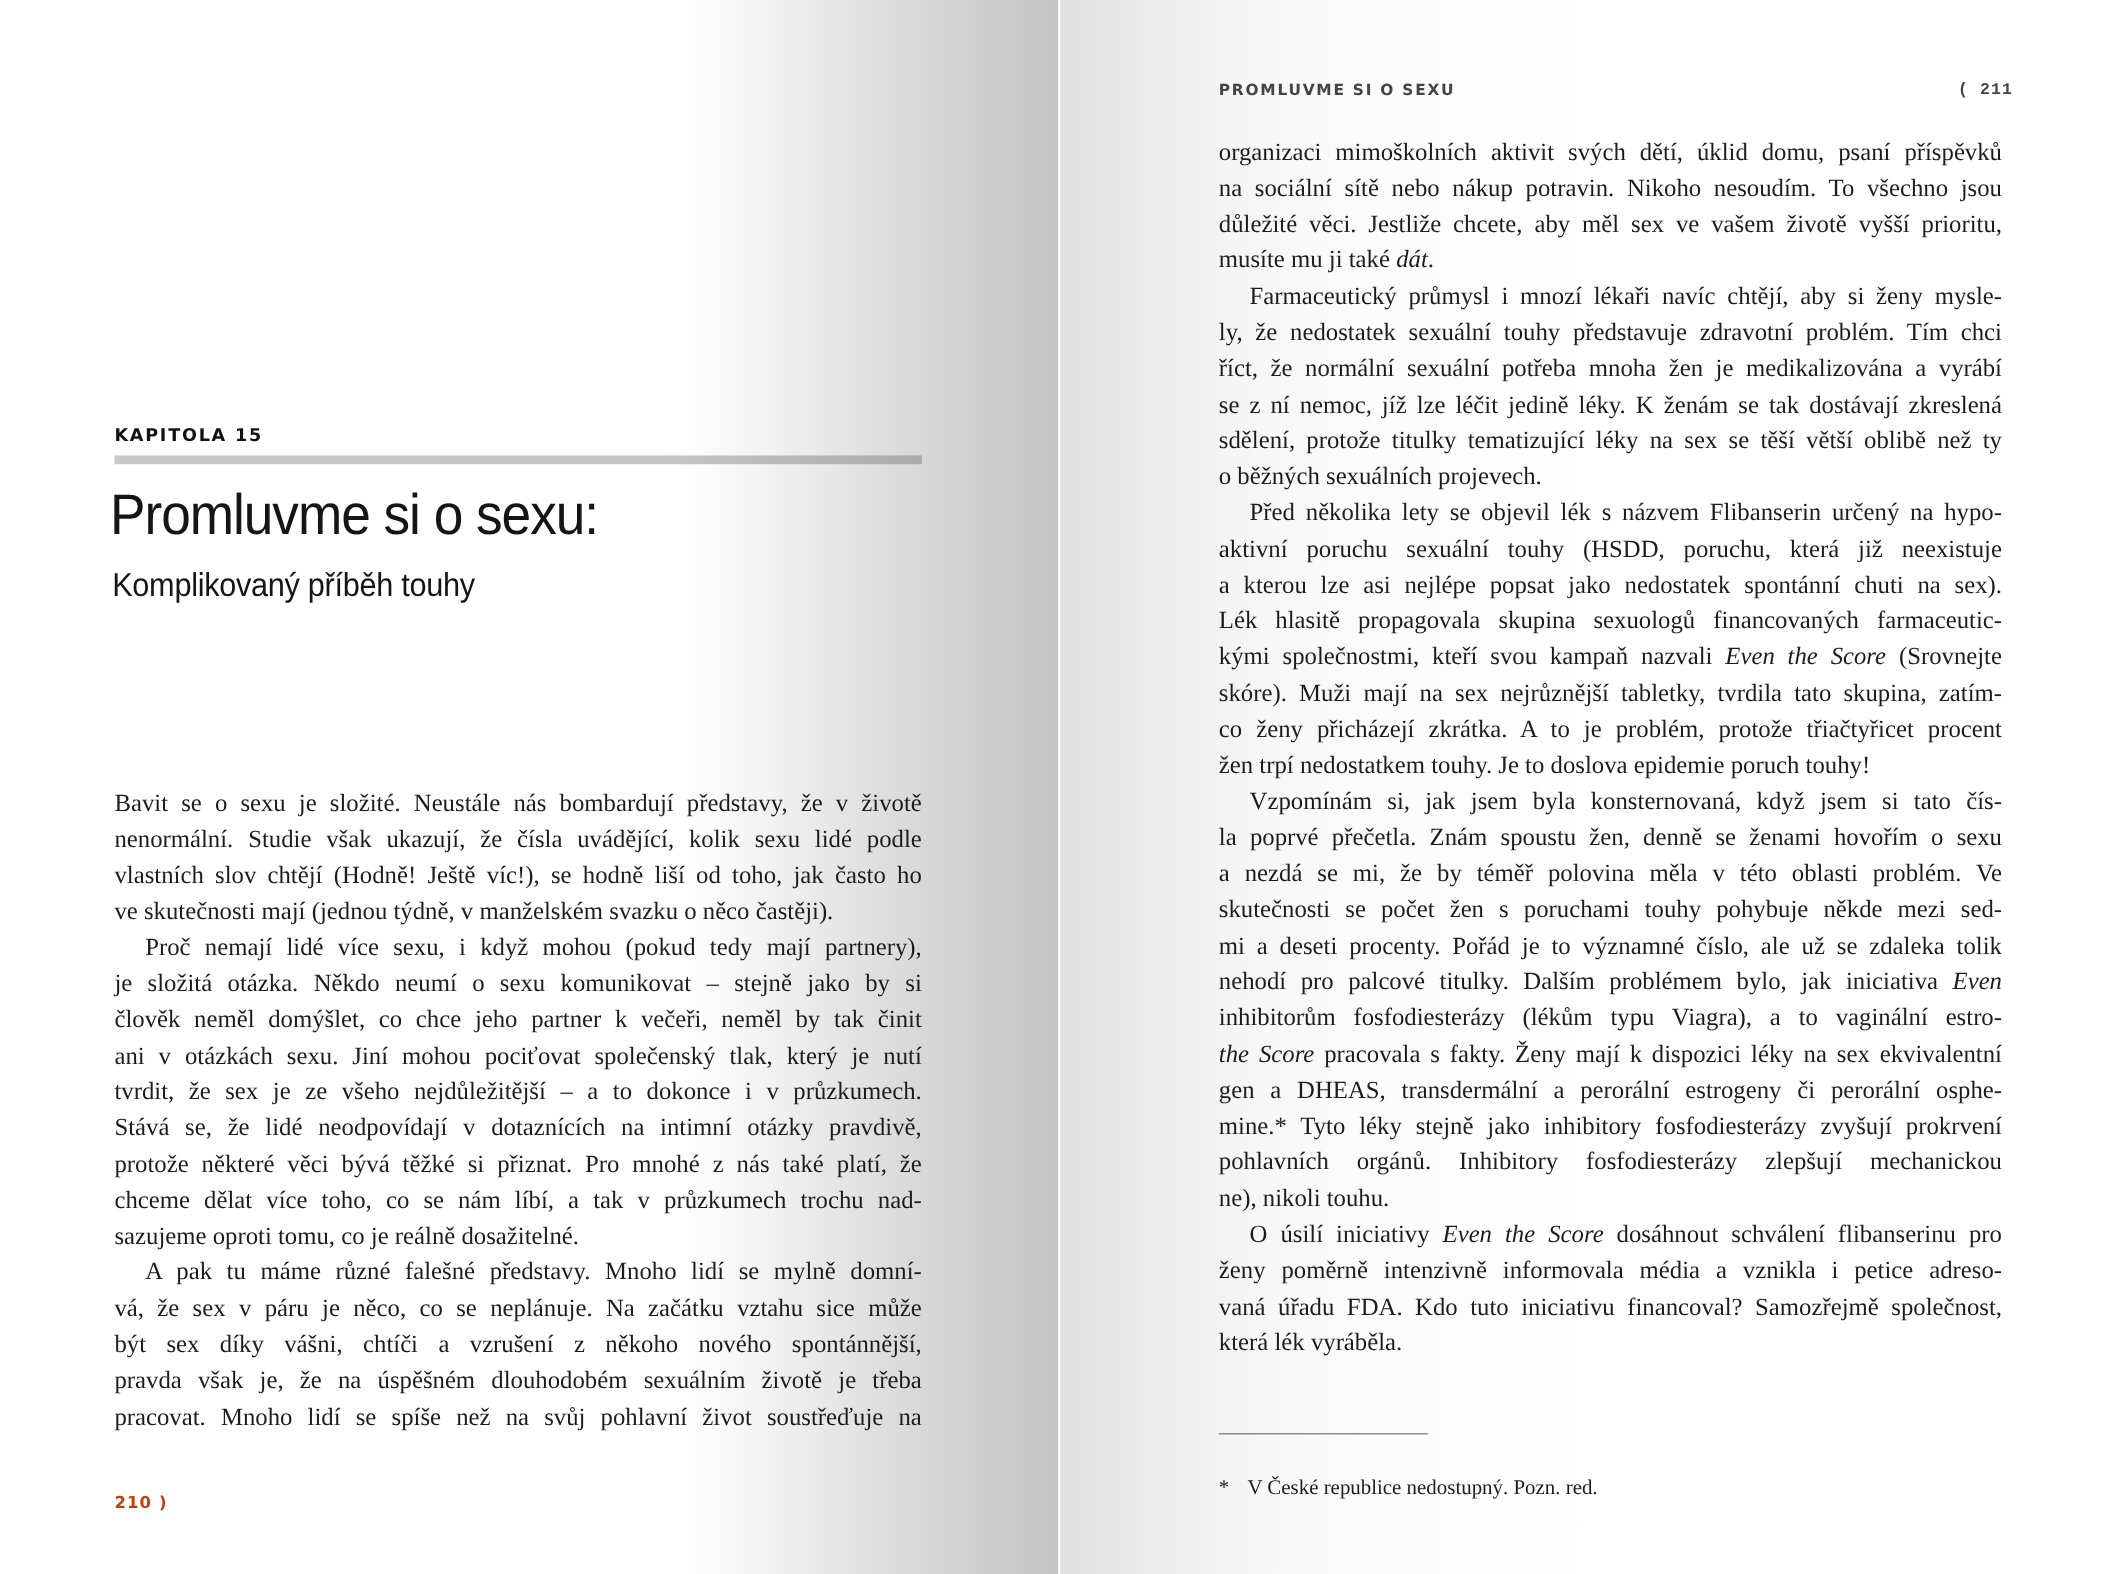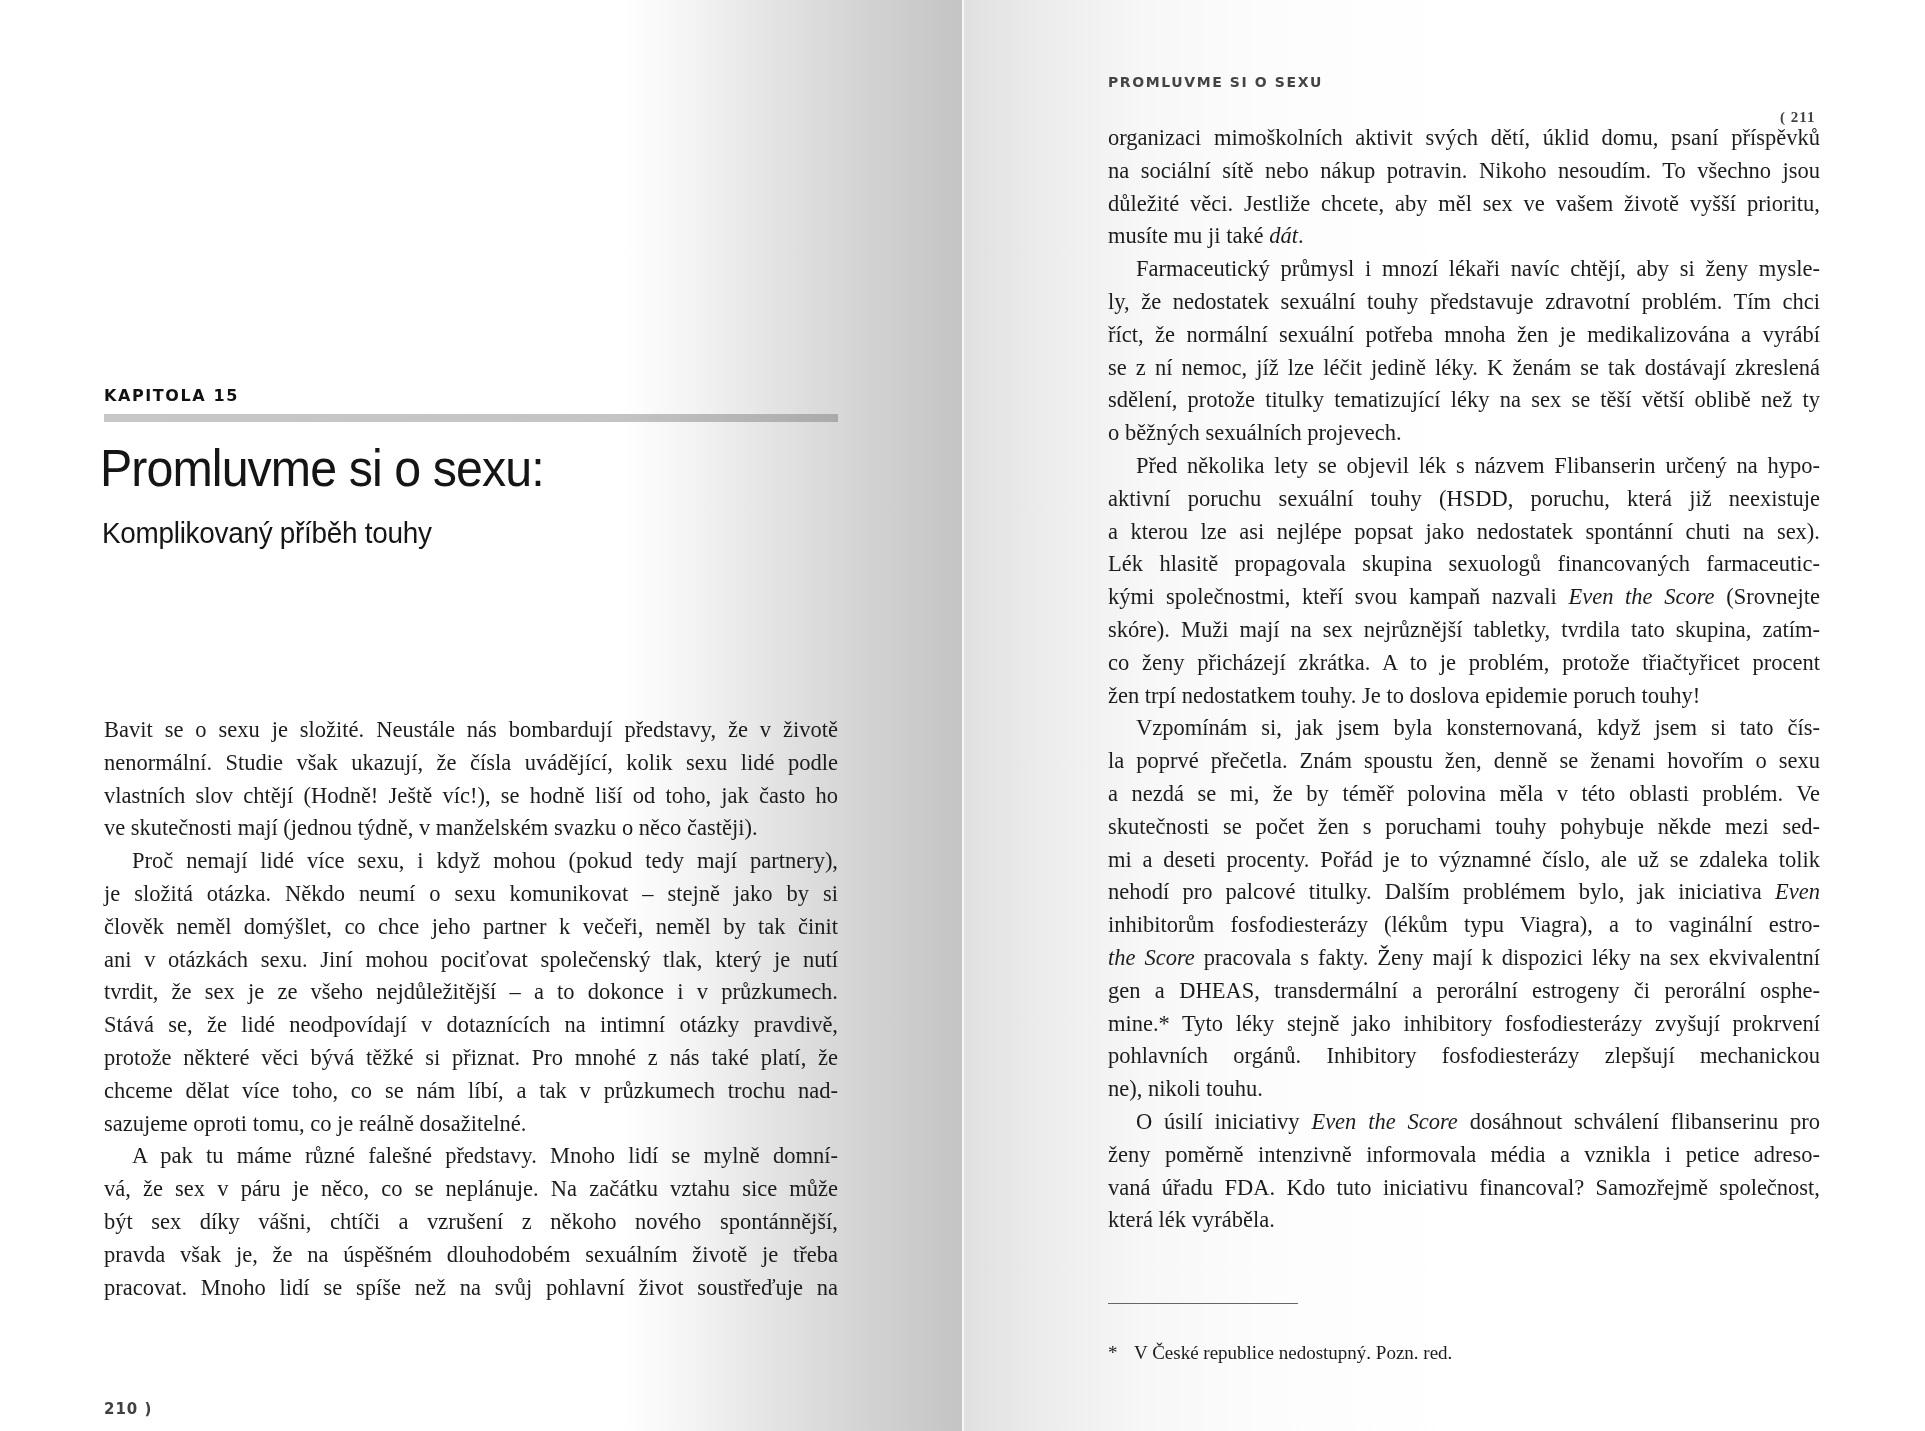--- a/index.html
+++ b/index.html
@@ -49,27 +49,27 @@
   .body-text .line.last { text-align-last: left; }
   .left-body { left: 104px; top: 714px; width: 734px; }
   .right-body { left: 1108px; top: 122px; width: 712px; }
   .running-head {
     position: absolute; left: 1108px; top: 74px;
     font-family: "DejaVu Sans", "Liberation Sans", sans-serif; font-weight: bold;
     font-size: 14px; letter-spacing: 1.6px; color: #444;
   }
   .page-num-right {
     position: absolute; left: 1780px; top: 73px;
-    font-family: Liberation Serif, serif; font-weight: bold;
-    font-size: 15px; color: #444; letter-spacing: 1px; margin-top: 36px;
+    font-family: Liberation Mono, monospace; font-weight: bold;
+    font-size: 15px; color: #444; letter-spacing: 1px;
   }
   .page-num-left {
-    position: absolute; left: 104px; top: 1400px;
+    position: absolute; left: 104px; top: 1357px;
     font-family: "DejaVu Sans", "Liberation Sans", sans-serif; font-weight: bold;
-    font-size: 15px; color: #404040; letter-spacing: 1px;
+    font-size: 15px; color: #c2410c; letter-spacing: 1px;
   }
   .footnote-rule {
     position: absolute; left: 1108px; top: 1303px; width: 190px; height: 1px; background: #666;
   }
   .footnote {
     position: absolute; left: 1108px; top: 1310px;
     font-family: "Liberation Serif", "DejaVu Serif", serif; font-size: 19px; color: #1c1c1c; margin-top: 32px;
   }
   .footnote .mark { display: inline-block; width: 26px; }
   em { font-style: italic; }

